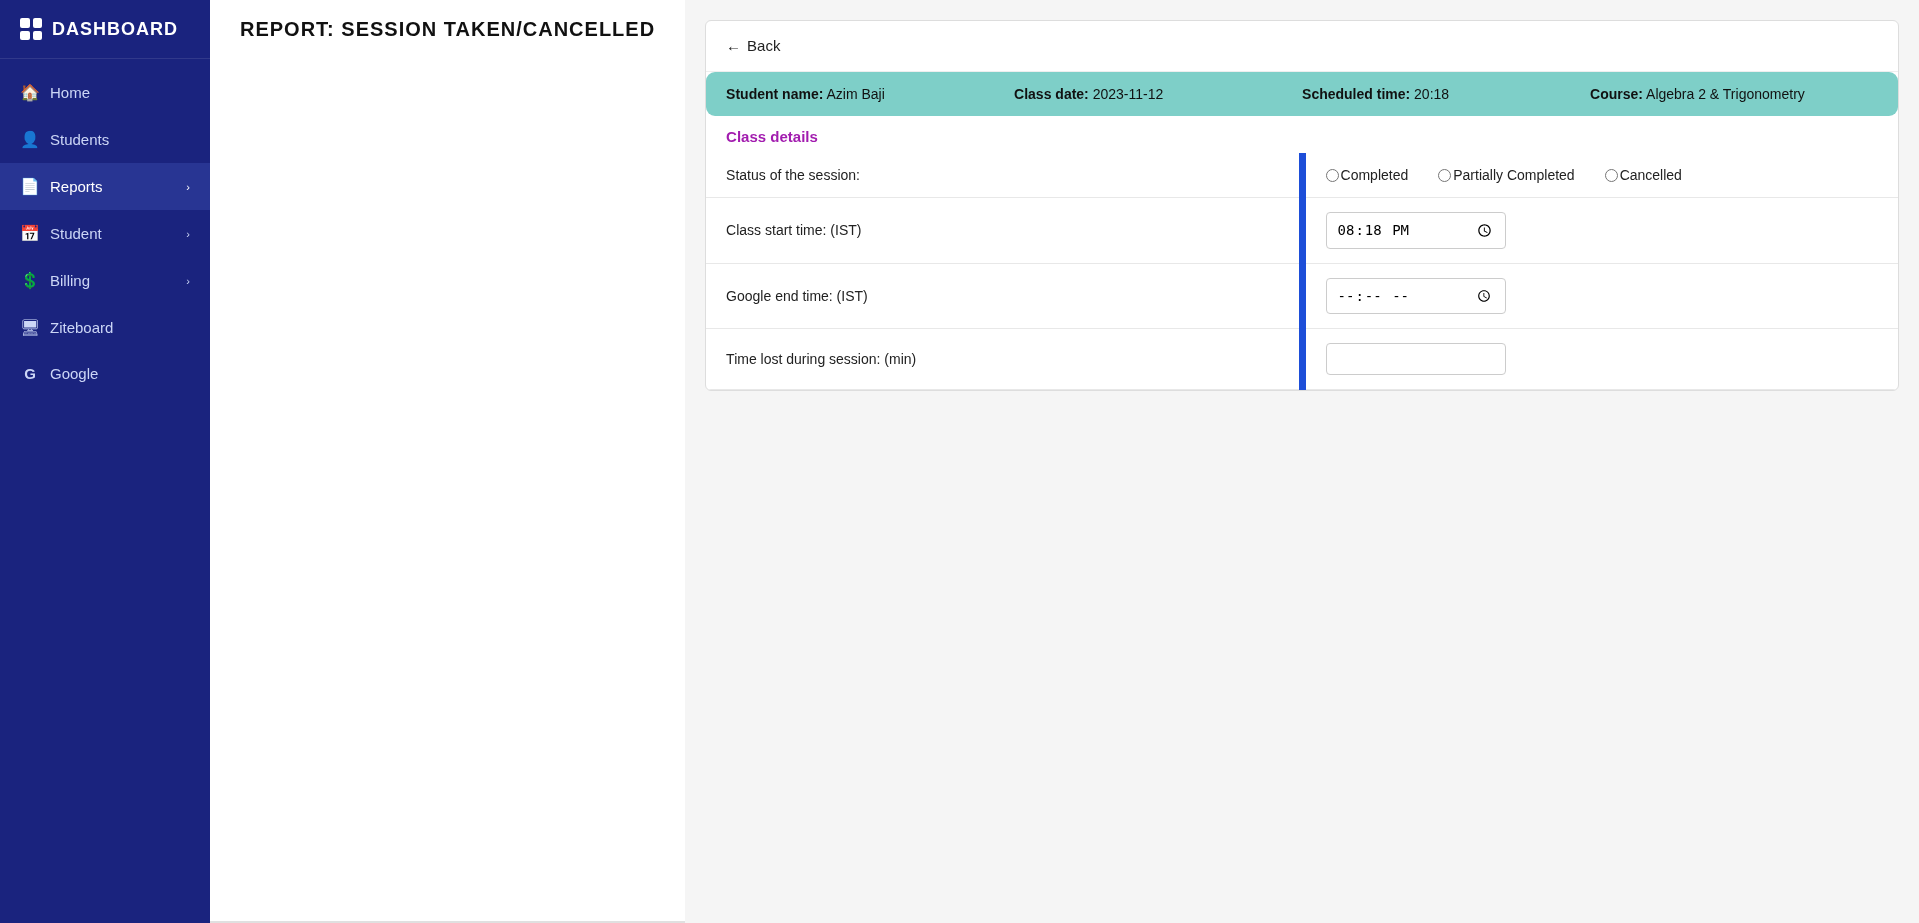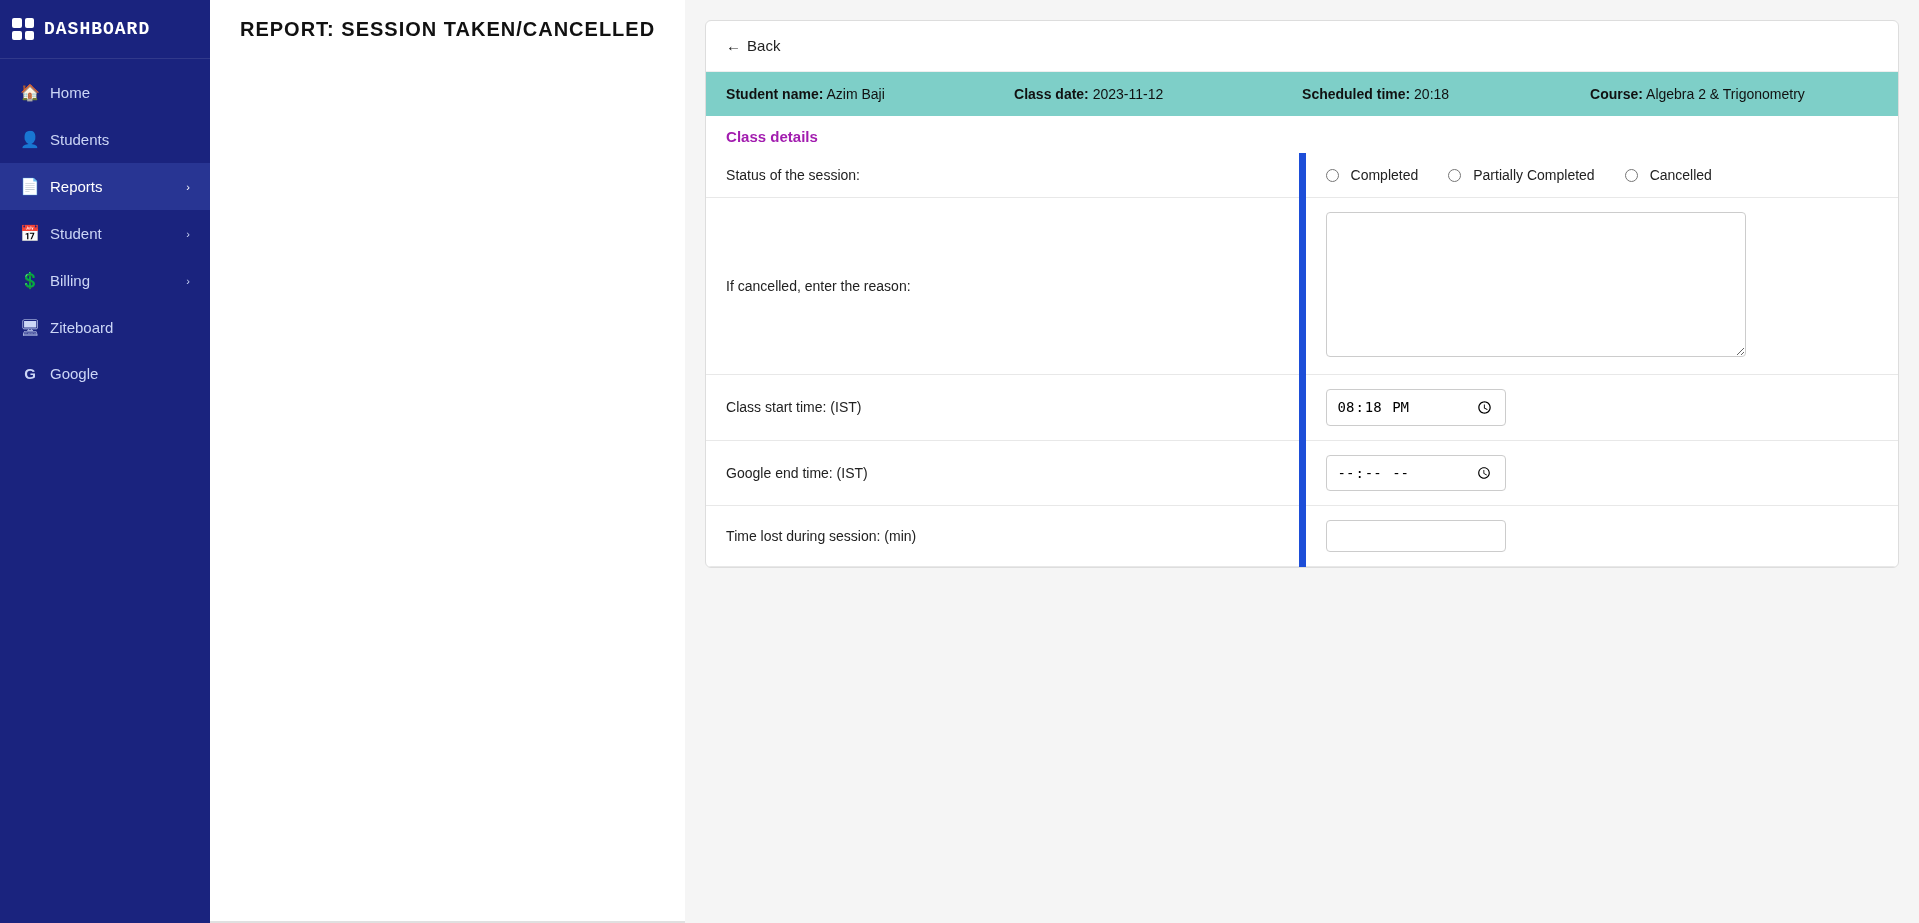--- a/index.html
+++ b/index.html
@@ -9,29 +9,28 @@
     .sidebar {
       width: 210px;
       min-width: 210px;
       background: #1a237e;
       color: #fff;
       display: flex;
       flex-direction: column;
       height: 100%;
     }
     .sidebar-logo {
-      padding: 18px 12px;
+      padding: 18px 20px;
       display: flex;
       align-items: center;
       gap: 10px;
       font-weight: bold;
       font-size: 18px;
       letter-spacing: 1px;
       border-bottom: 1px solid rgba(255,255,255,0.1);
-      font-family: Liberation Mono, monospace;
     }
     .logo-icon {
       display: grid;
       grid-template-columns: 1fr 1fr;
       gap: 3px;
       width: 22px;
       height: 22px;
     }
     .logo-icon span {
       background: #fff;
@@ -103,20 +102,21 @@
       border: none;
     }
 
     
     .info-bar {
       background: #7ecfc8;
       display: flex;
       align-items: center;
       padding: 14px 20px;
       gap: 0;
+      border-radius: 9px;
     }
     .info-bar-item {
       flex: 1;
       font-size: 14px;
       color: #111;
     }
     .info-bar-item strong { font-weight: bold; }
 
     
     .section-header {
@@ -145,21 +145,21 @@
       border-right: 7px solid #1d4ed8;
     }
     .radio-group {
       display: flex;
       align-items: center;
       gap: 30px;
     }
     .radio-item {
       display: flex;
       align-items: center;
-      gap: 12px;
+      gap: 2px;
       font-size: 14px;
       cursor: pointer;
       justify-content: flex-end;
     }
     .radio-item input[type="radio"] { cursor: pointer; }
     .cancel-reason-textarea {
       width: 420px;
       height: 145px;
       border: 1px solid #ccc;
       border-radius: 4px;
@@ -289,26 +289,20 @@
                 </label>
                 <label class="radio-item">
                   <input type="radio" name="session_status" value="Cancelled" style="">
                   <span>Cancelled</span>
                 </label>
               </div>
             </td>
           </tr>
 
 
-          <tr>
-            <td>If cancelled, enter the reason:</td>
-            <td>
-              <textarea class="cancel-reason-textarea" style=""></textarea>
-            </td>
-          </tr>
         </tbody>
       </table>
 
 
       <table class="form-table">
         <tbody>
 
           <tr>
             <td>Class start time: (IST)</td>
             <td>

